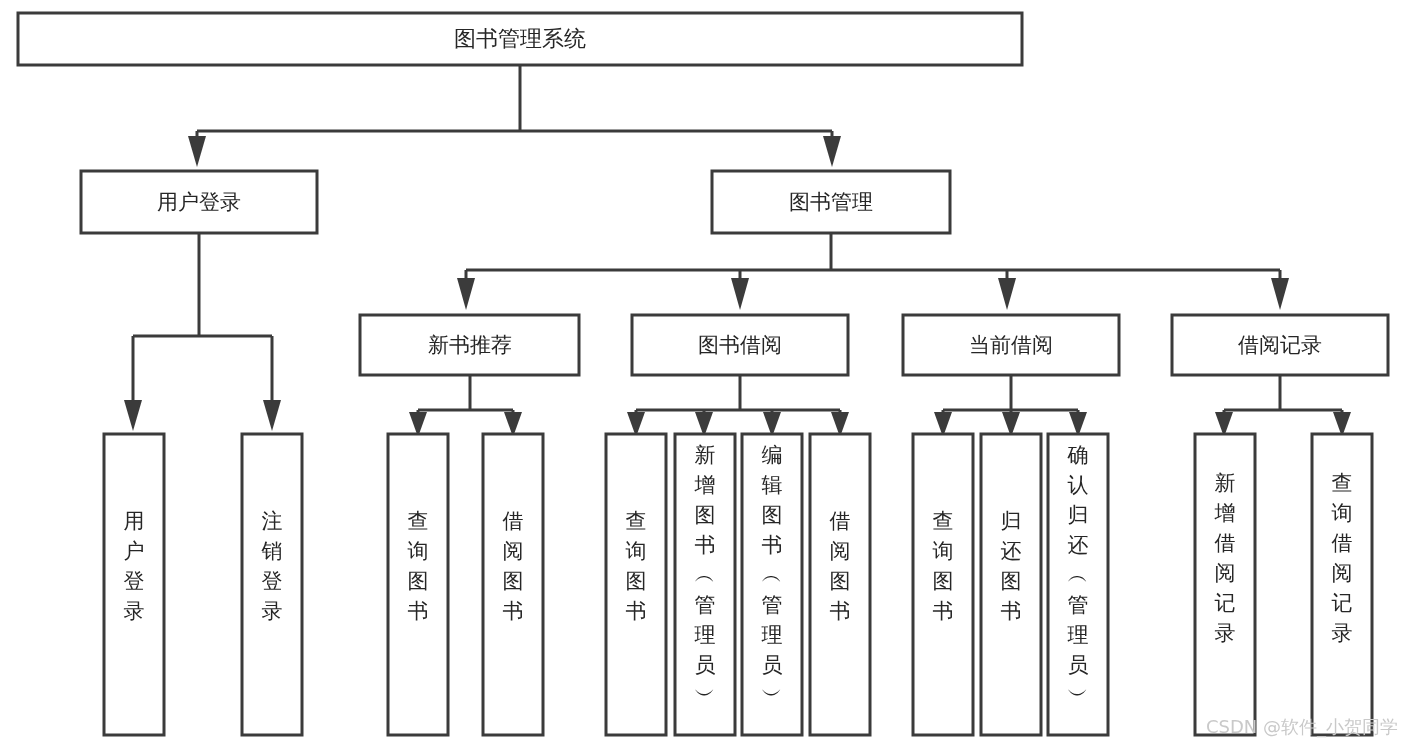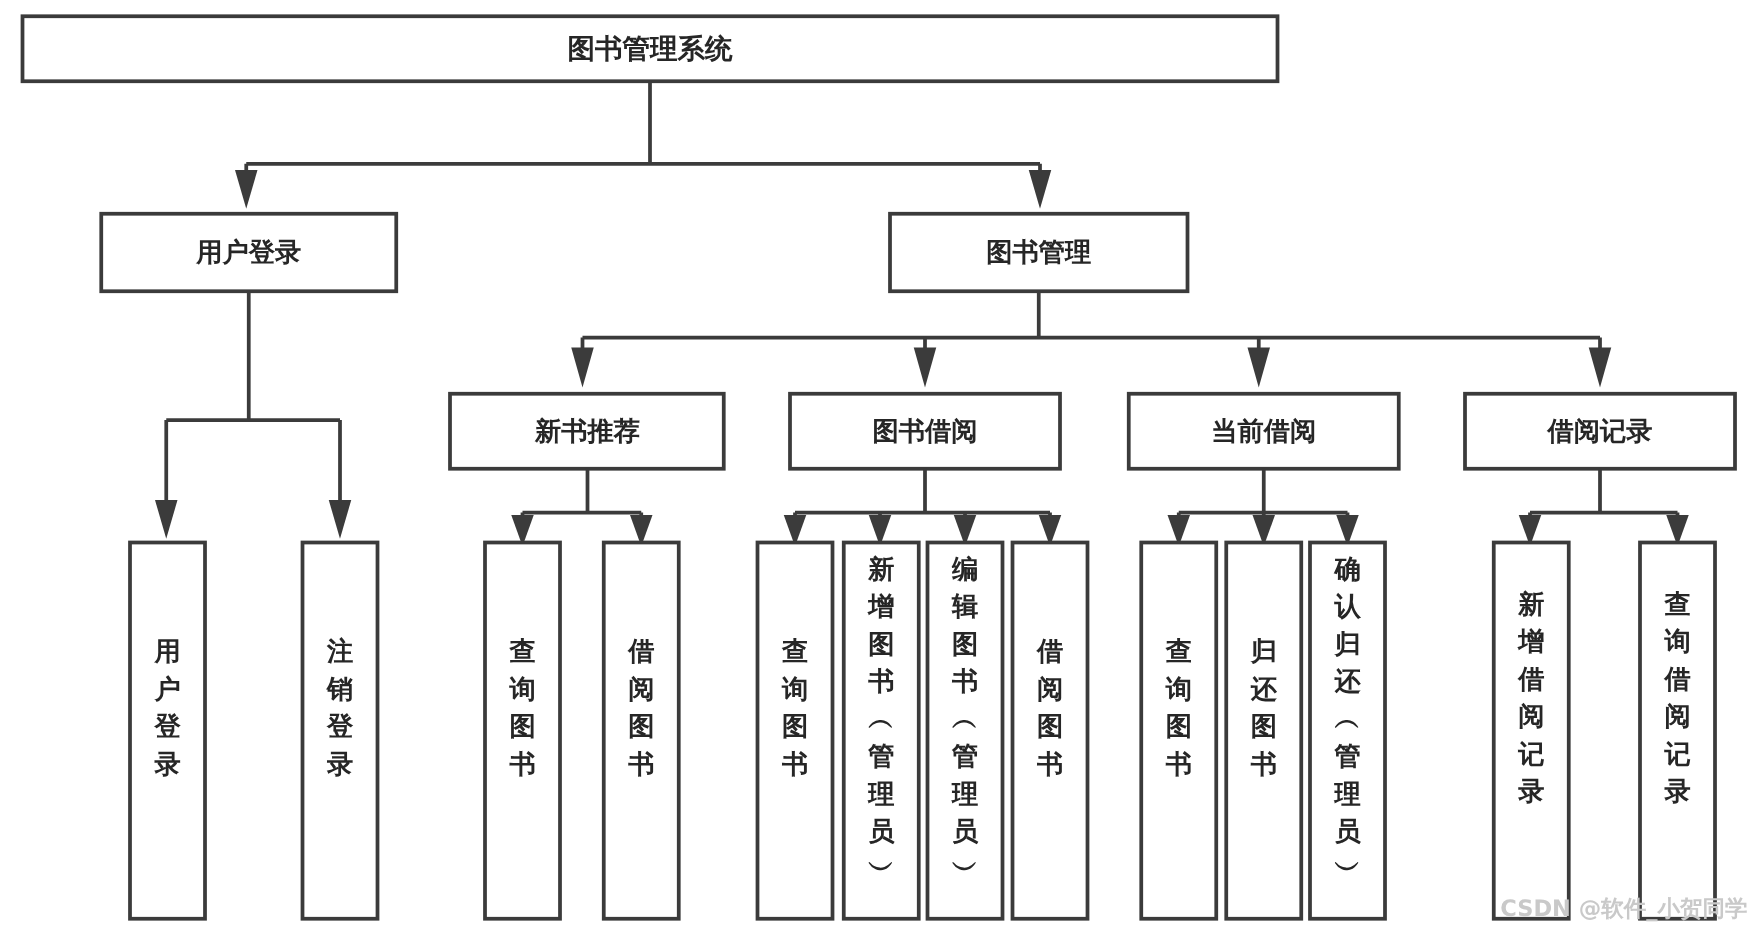--- a/index.html
+++ b/index.html
@@ -12,21 +12,20 @@
     width: 1405px;
     height: 747px;
     font-family: "DejaVu Sans", "Liberation Sans", sans-serif;
     overflow: hidden;
   }
   #diagram-root {
     position: relative;
     width: 1405px;
     height: 745px;
     background: #ffffff;
-    font-weight: bold;
   }
   svg.chart-svg {
     display: block;
     width: 1405px;
     height: 747px;
   }
   .node-box {
     fill: #ffffff;
     stroke: #3b3b3b;
     stroke-width: 3;

